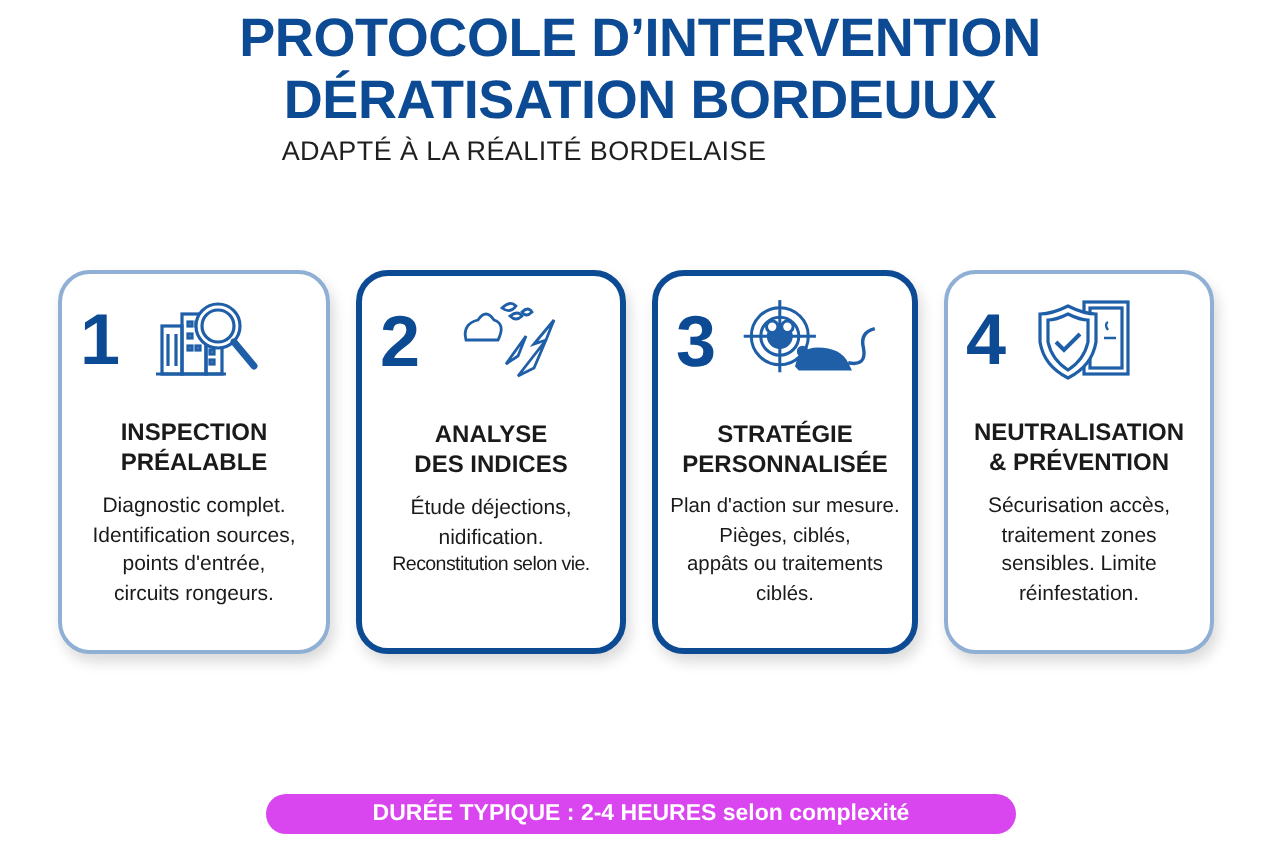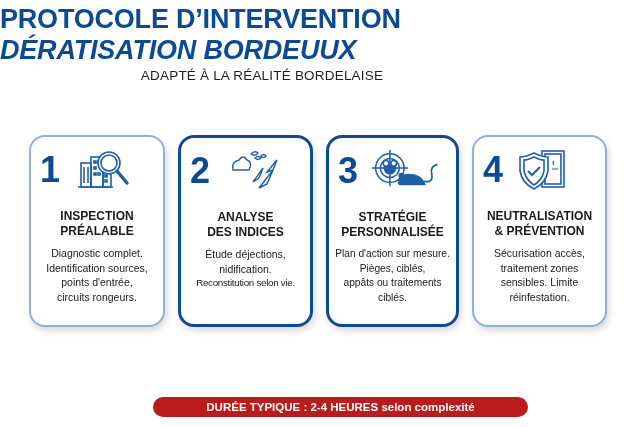--- a/index.html
+++ b/index.html
@@ -1,30 +1,30 @@
 <!DOCTYPE html>
 <html><head>
 <meta charset="utf-8">
 <style>
   * { margin:0; padding:0; box-sizing:border-box; }
   html, body { width:640px; height:427px; background:#ffffff; overflow:hidden; }
   body { font-family:"Liberation Sans", "DejaVu Sans", sans-serif; position:relative; }
-  .title { position:absolute; left:0; width:640px; color:#0d4a94; font-weight:bold; font-size:27px; line-height:30px; letter-spacing:-0.2px; }
+  .title { position:absolute; left:0; width:640px; text-align:center; color:#0d4a94; font-weight:bold; font-size:27px; line-height:30px; letter-spacing:-0.2px; }
   .t1 { top:4px; }
-  .t2 { top:35px;font-style:italic; }
+  .t2 { top:35px; }
   .subtitle { position:absolute; top:68px; left:0; width:524px; text-align:center; color:#1f1f1f; font-size:13.5px; letter-spacing:0.2px; }
   .card { position:absolute; top:135px; height:192px; background:#fff; border-radius:16px; box-shadow:2px 4px 7px rgba(0,0,0,0.15); }
   .card.light { border:2px solid #8fb0d4; }
   .card.dark { border:3px solid #0d4a94; }
   .num { position:absolute; top:14px; left:9px; color:#0d4a94; font-weight:bold; font-size:36px; line-height:38px; }
   .icon { position:absolute; top:10px; left:46px; width:58px; height:44px; }
   .card-title { position:absolute; top:72px; left:0; right:0; text-align:center; color:#1a1a1a; font-weight:bold; font-size:12px; line-height:15px; }
   .card-desc { position:absolute; top:109px; left:4px; right:4px; text-align:center; color:#1a1a1a; font-size:10.5px; line-height:14.5px; }
   .card-desc.tight { font-size:9.8px; letter-spacing:-0.3px; }
-  .banner { position:absolute; top:397px; left:133px; width:375px; height:20px; background:#b91c1c; border-radius:10px; color:#fff; font-weight:bold; font-size:11.5px; line-height:20px; text-align:center;margin-left:20px; }
+  .banner { position:absolute; top:397px; left:133px; width:375px; height:20px; background:#d946ef; border-radius:10px; color:#fff; font-weight:bold; font-size:11.5px; line-height:20px; text-align:center; }
 </style>
 </head>
 <body>
 
 <div class="title t1">PROTOCOLE D’INTERVENTION</div>
 <div class="title t2">DÉRATISATION BORDEUUX</div>
 <div class="subtitle">ADAPTÉ À LA RÉALITÉ BORDELAISE</div>
 
 <div class="card light" style="left:29px;width:136px;">
   <div class="num">1</div>

